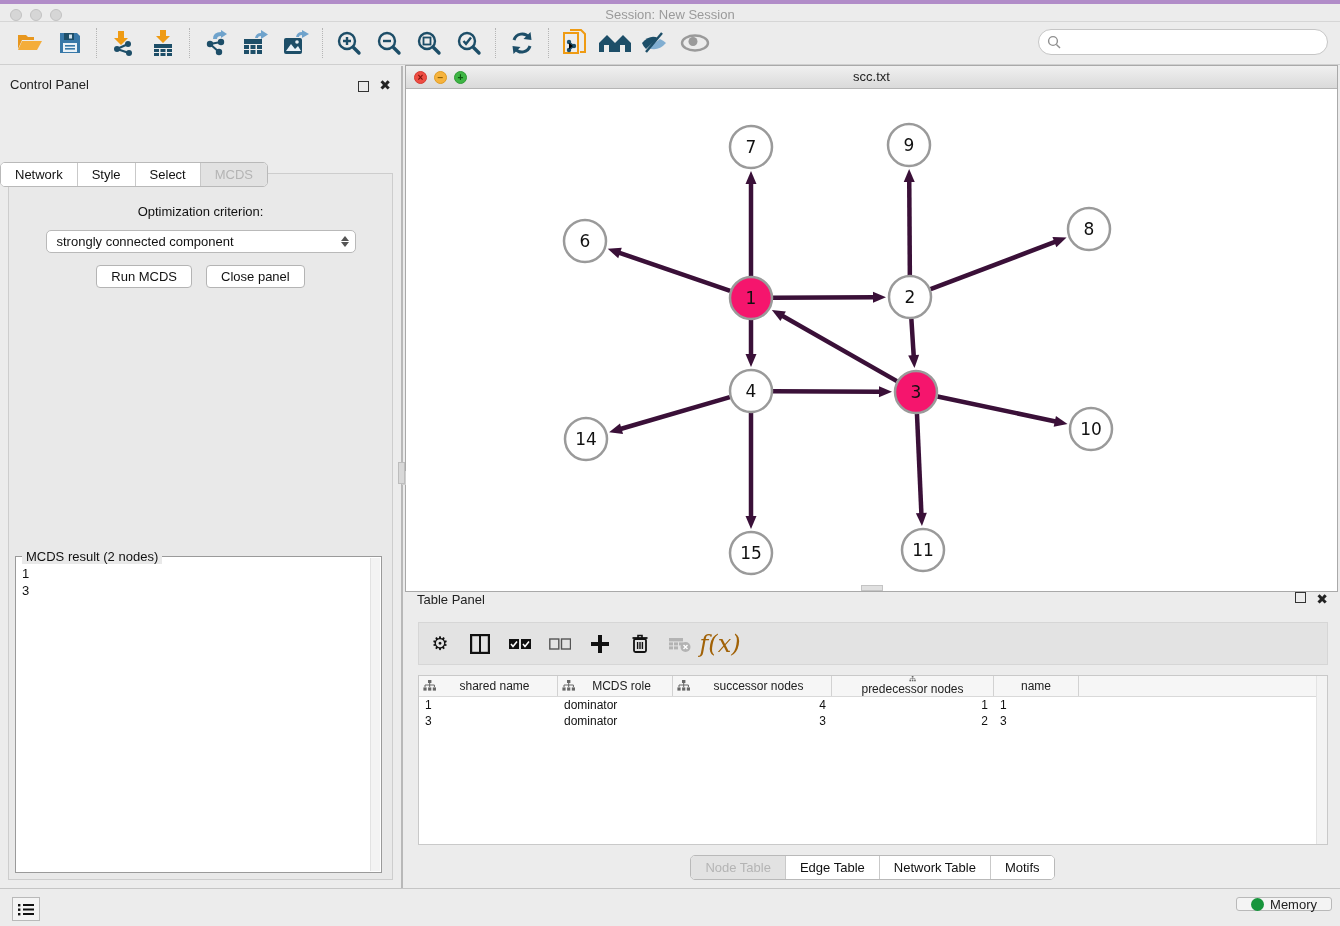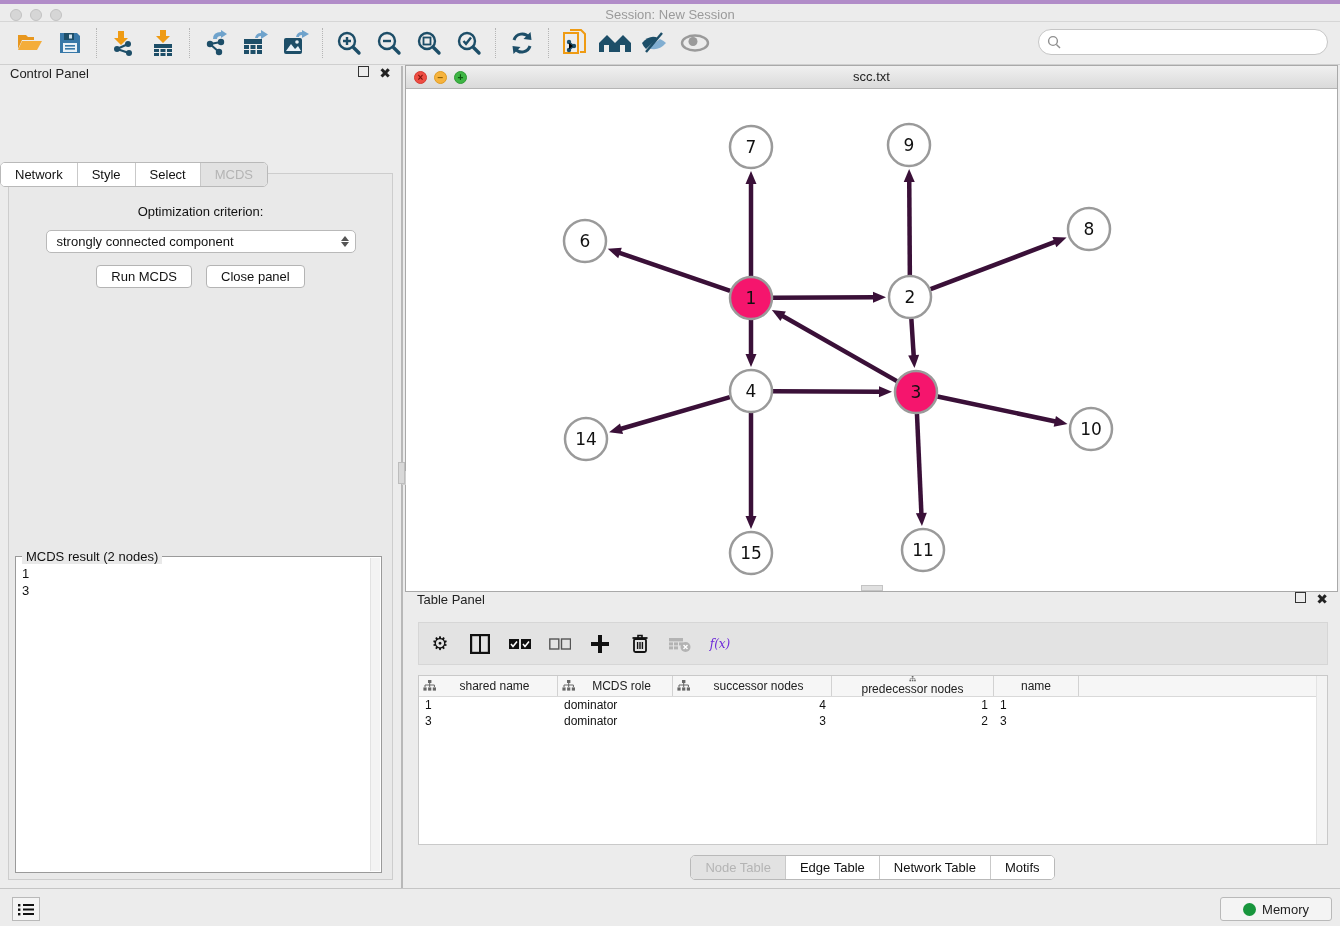--- a/index.html
+++ b/index.html
@@ -15,21 +15,21 @@
 
   
   .toolbar { position:absolute; top:22px; left:0; right:0; height:43px; background:#ececec; border-bottom:1px solid #cfcfcf; display:flex; align-items:center; padding-left:10px; }
   .tbtn { width:40px; height:34px; display:flex; align-items:center; justify-content:center; cursor:pointer; }
   .tsep { width:1px; height:30px; margin:0 6px; border-left:1px dotted #b5b5b5; }
   .searchbox { position:absolute; right:12px; top:7px; width:290px; height:26px; background:#fff; border:1px solid #c6c6c6; border-radius:13px; display:flex; align-items:center; padding-left:8px; }
   .searchbox input { border:none; outline:none; flex:1; font-size:13px; background:transparent; margin-left:5px; }
 
   
   .control-panel { position:absolute; top:66px; left:0; width:403px; bottom:38px; background:#ececec; border-right:2px solid #b8b8b8; }
-  .panel-head { height:26px; display:flex; align-items:flex-start; padding:0 10px; }
+  .panel-head { height:26px; display:flex; align-items:flex-end; padding:0 10px; }
   .panel-head .ph-title { flex:1; font-size:13px; color:#222; }
   .ph-float { width:11px; height:11px; border:1.5px solid #333; margin-right:10px; cursor:pointer; }
   .ph-close { font-size:14px; font-weight:bold; color:#222; cursor:pointer; line-height:1; }
 
   .cp-tabs { position:absolute; top:96px; left:0; right:0; display:flex; justify-content:flex-start; z-index:2; }
   .tabseg { display:flex; border:1px solid #b9b9b9; border-radius:5px; overflow:hidden; background:#fff; }
   .tabseg .tab { padding:4px 14px; font-size:13px; background:#fff; color:#111; border-left:1px solid #c9c9c9; cursor:pointer; white-space:nowrap; }
   .tabseg .tab:first-child { border-left:none; }
   .tabseg .tab.active { background:#e2e2e2; color:#b4b4b4; }
 
@@ -64,38 +64,38 @@
   .h-splitter-handle { position:absolute; left:50%; bottom:0; width:22px; height:6px; margin-left:-11px; background:#e0e0e0; border:1px solid #c4c4c4; }
   .net-left-nub { position:absolute; left:-4px; top:405px; width:4px; height:14px; background:#cfcfcf; }
 
   
   .table-panel { position:absolute; top:592px; left:405px; right:0; bottom:38px; background:#ececec; }
   .tp-head { height:28px; display:flex; align-items:flex-start; padding:0 12px; }
   .tp-head .ph-title { flex:1; }
   .tp-toolbar { margin:2px 12px 0 13px; height:43px; background:#e3e3e3; border:1px solid #d6d6d6; display:flex; align-items:center; padding-left:8px; gap:14px; }
   .tpbtn { width:26px; height:26px; display:flex; align-items:center; justify-content:center; cursor:pointer; }
   .gear-glyph { font-size:19px; color:#111; line-height:1; }
-  .fx { font-family:"DejaVu Serif","Liberation Serif",serif; font-style:italic; font-size:12px; color:#6d28d9; }
+  .fx { font-family:"DejaVu Serif","Liberation Serif",serif; font-style:italic; font-size:24px; color:#a16207; }
 
   .tp-tablewrap { position:absolute; top:83px; left:13px; right:12px; bottom:43px; background:#fff; border:1px solid #c9c9c9; overflow:hidden; }
   .thead { display:flex; height:21px; border-bottom:1px solid #d9d9d9; background:#f6f6f6; }
   .th { display:flex; align-items:center; border-right:1px solid #d2d2d2; font-size:12px; color:#222; padding:0 4px; cursor:pointer; }
   .th .th-label { flex:1; text-align:center; }
   .trow { display:flex; height:16px; font-size:12px; color:#111; }
   .td { padding:0 6px; line-height:16px; cursor:default; }
   .c0 { width:139px; } .c1 { width:115px; } .c2 { width:159px; } .c3 { width:162px;flex-direction:column; } .c4 { width:85px; }
   .num-r { text-align:right; }
   .tp-scroll { position:absolute; top:0; right:0; bottom:0; width:11px; background:#f3f3f3; border-left:1px solid #e3e3e3; }
 
   .tp-tabs { position:absolute; bottom:8px; left:0; right:0; display:flex; justify-content:center; }
 
   
   .statusbar { position:absolute; bottom:0; left:0; right:0; height:38px; background:#ececec; border-top:1px solid #c5c5c5; }
   .sb-left { position:absolute; left:12px; top:8px; width:28px; height:24px; background:#f4f4f4; border:1px solid #b9b9b9; display:flex; align-items:center; justify-content:center; cursor:pointer; }
-  .sb-mem { position:absolute; right:8px; top:8px; height:24px; background:#f4f4f4; border:1px solid #b9b9b9; border-radius:3px; display:flex; align-items:center; gap:6px; padding:0 22px; cursor:pointer; }
+  .sb-mem { position:absolute; right:8px; top:8px; height:14px; background:#f4f4f4; border:1px solid #b9b9b9; border-radius:3px; display:flex; align-items:center; gap:6px; padding:0 14px; cursor:pointer; }
   .mem-dot { width:13px; height:13px; border-radius:50%; background:#17953c; }
 
   svg.icon { display:block; }
 </style>
 </head>
 <body>
 
 <div class="app">
 
   <div class="titlebar">

